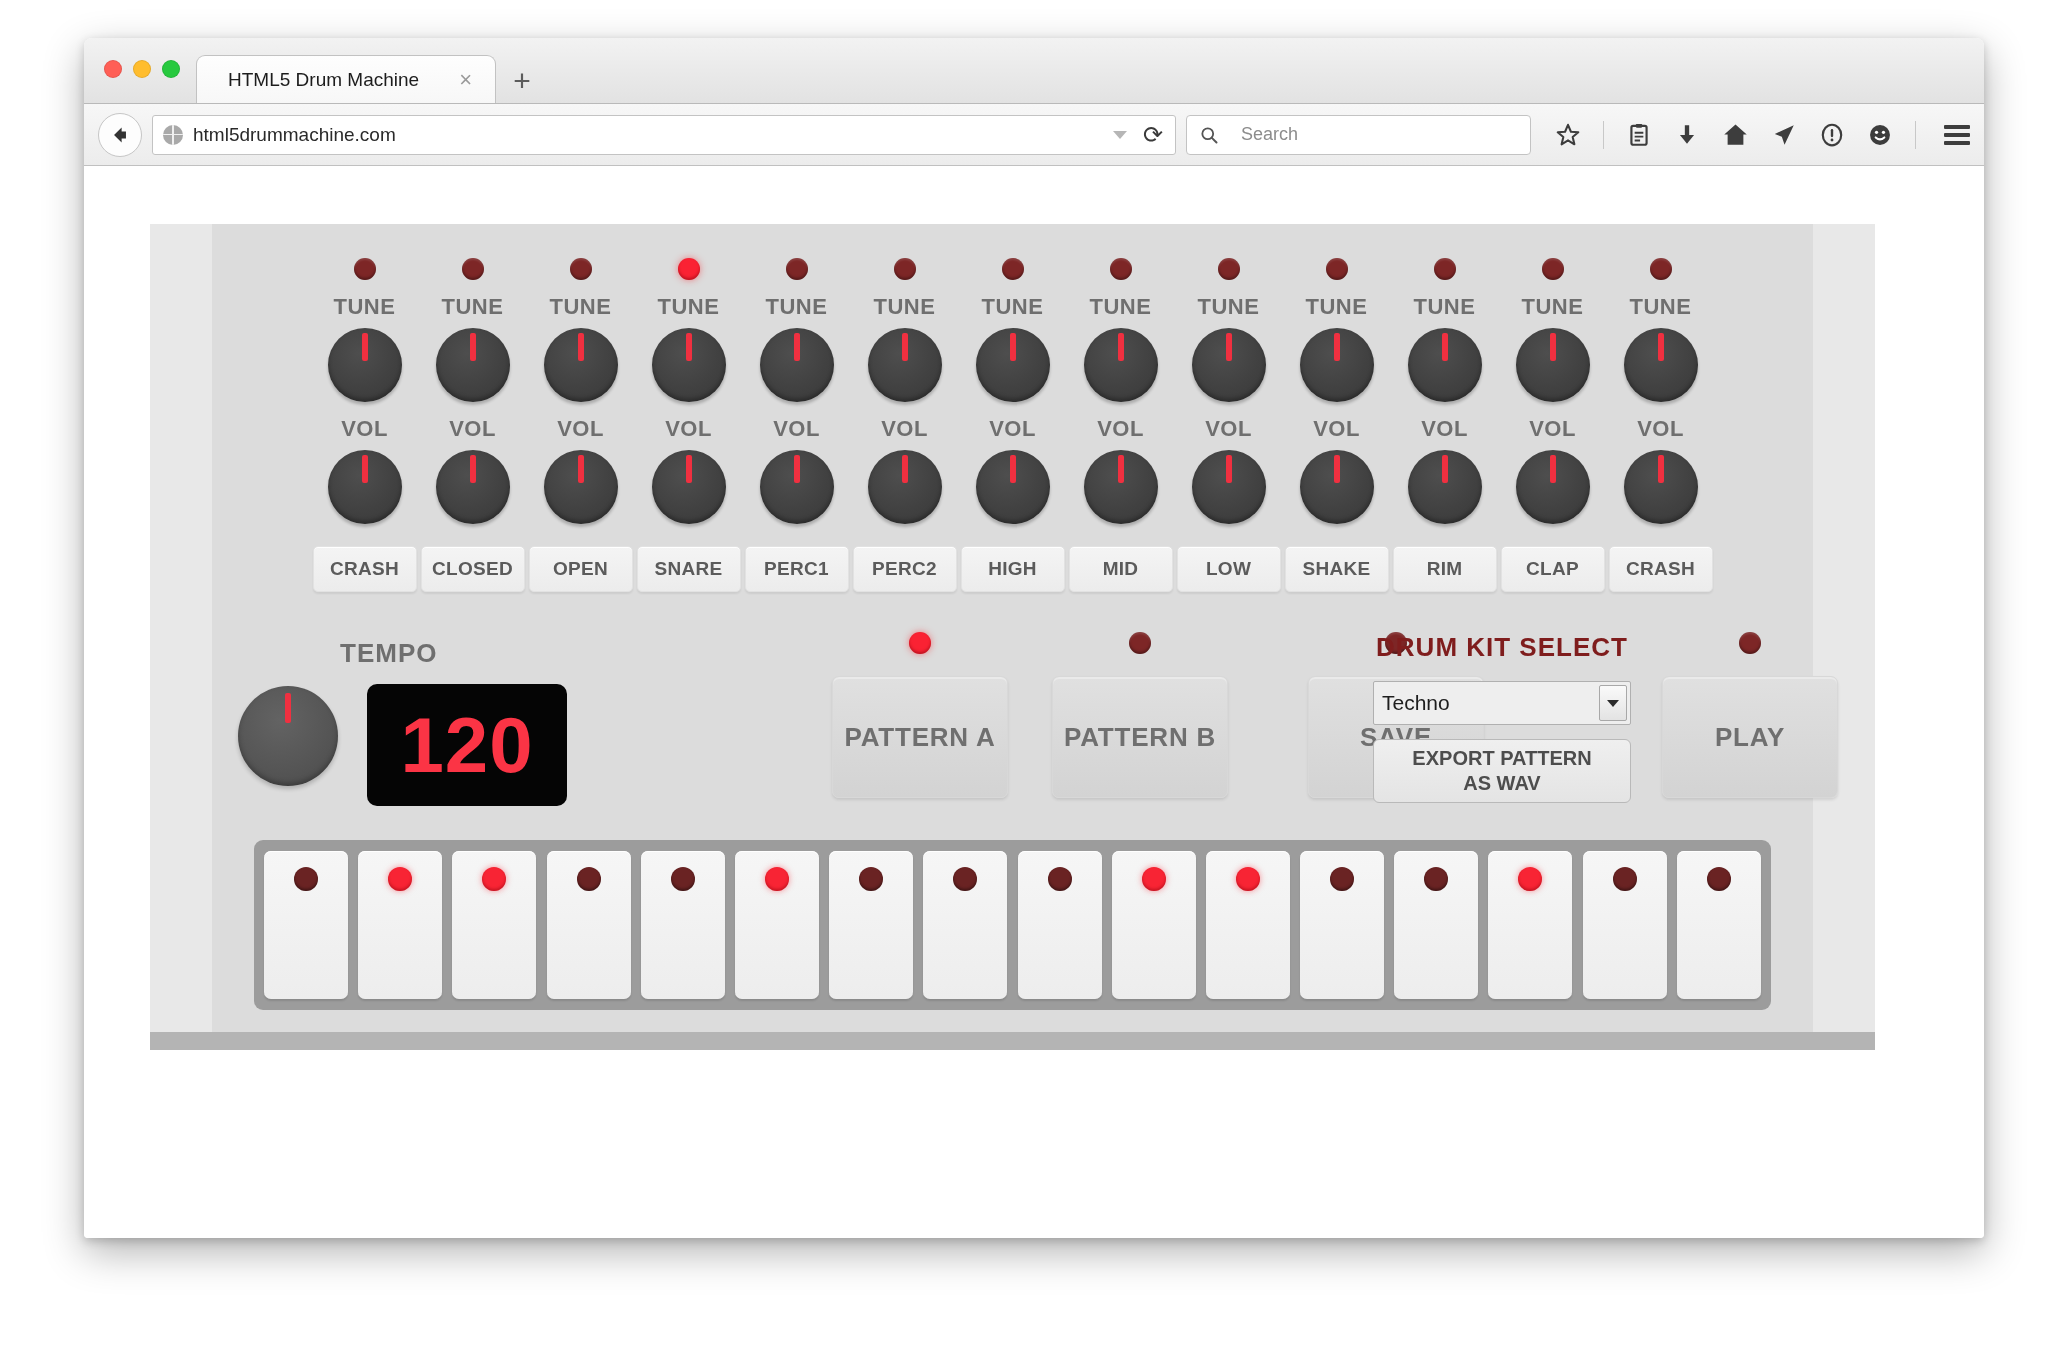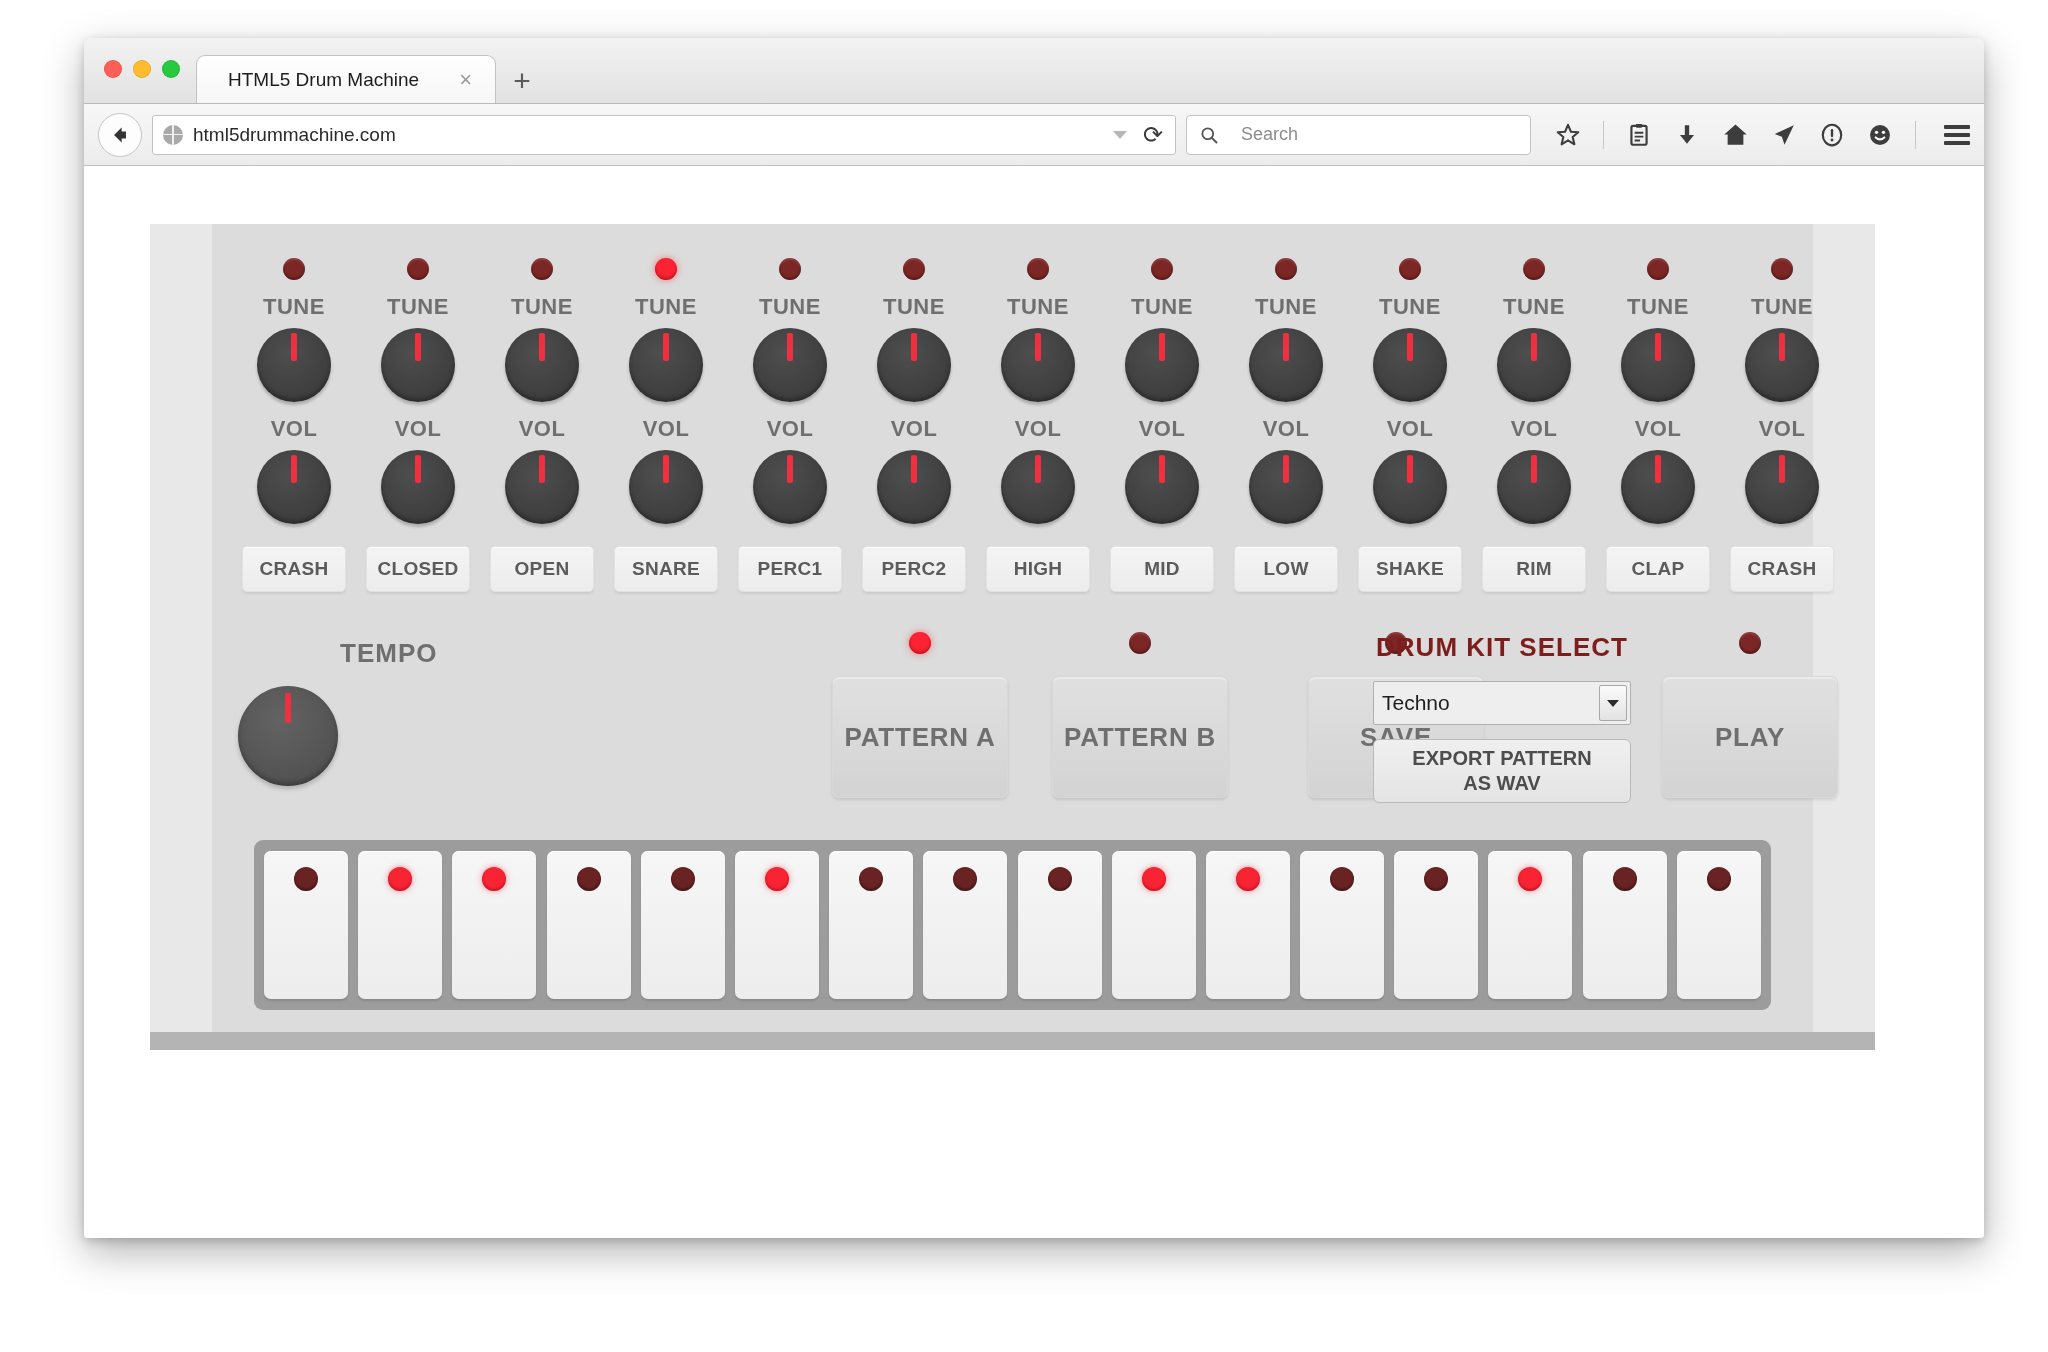--- a/index.html
+++ b/index.html
@@ -220,22 +220,22 @@
   }
   .machine-base {
     height: 18px;
     background: #b4b4b4;
     margin: 0 0 0 0;
   }
 
   
   .channels {
     display: flex;
-    justify-content: flex-start;
-    gap: 20px;
+    justify-content: center;
+    gap: 4px;
     padding: 0 30px;
   }
   .channel {
     width: 104px;
     display: flex;
     flex-direction: column;
     align-items: center;
   }
   .led {
     width: 22px;
@@ -679,20 +679,23 @@
               <span class="knob-label">VOL</span>
               <span class="knob"></span>
               <span class="chan-btn">CRASH</span>
             </div>
           </div>
 
         <div class="transport">
 
           <div class="tempo-label">TEMPO</div>
           <div class="tempo-knob"></div>
+          <div class="tempo-display">
+            <span class="tempo-value">120</span>
+          </div>
 
           <div id="transport-buttons">
               <div class="tgroup" style="left: 620px;">
                 <span class="led on"></span>
                 <div class="big-btn">PATTERN A</div>
               </div>
               <div class="tgroup" style="left: 840px;">
                 <span class="led"></span>
                 <div class="big-btn">PATTERN B</div>
               </div>

